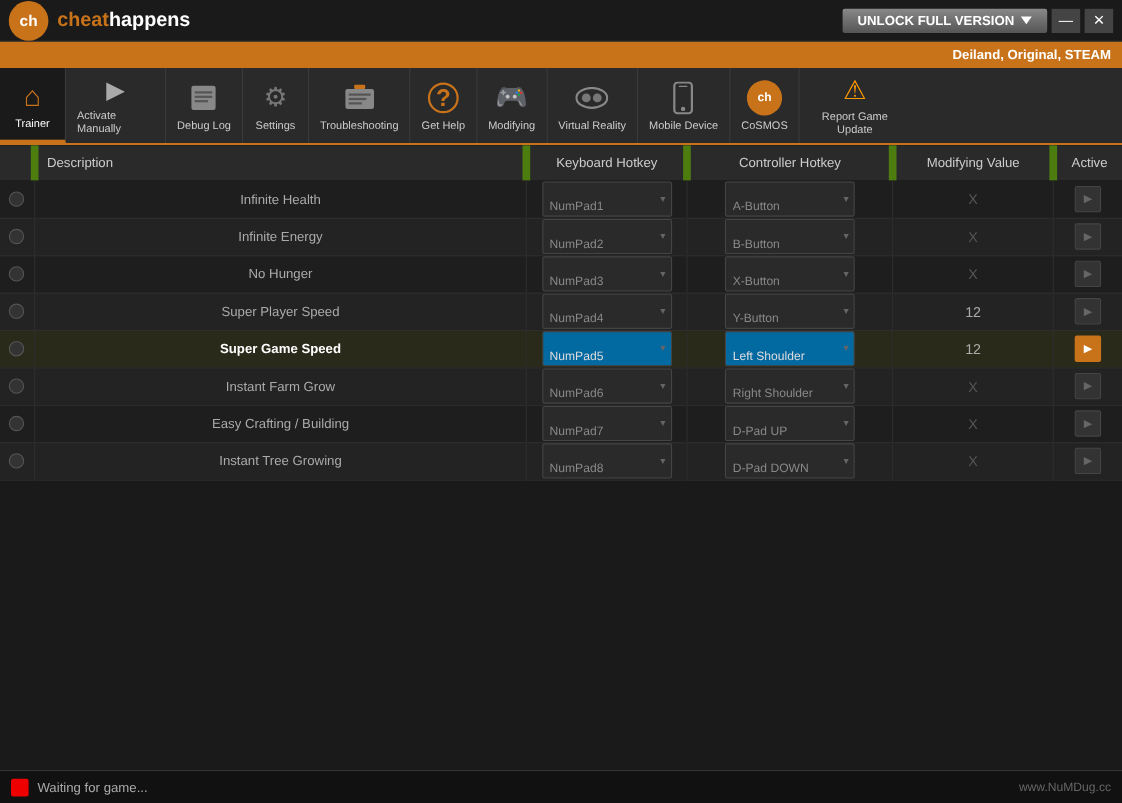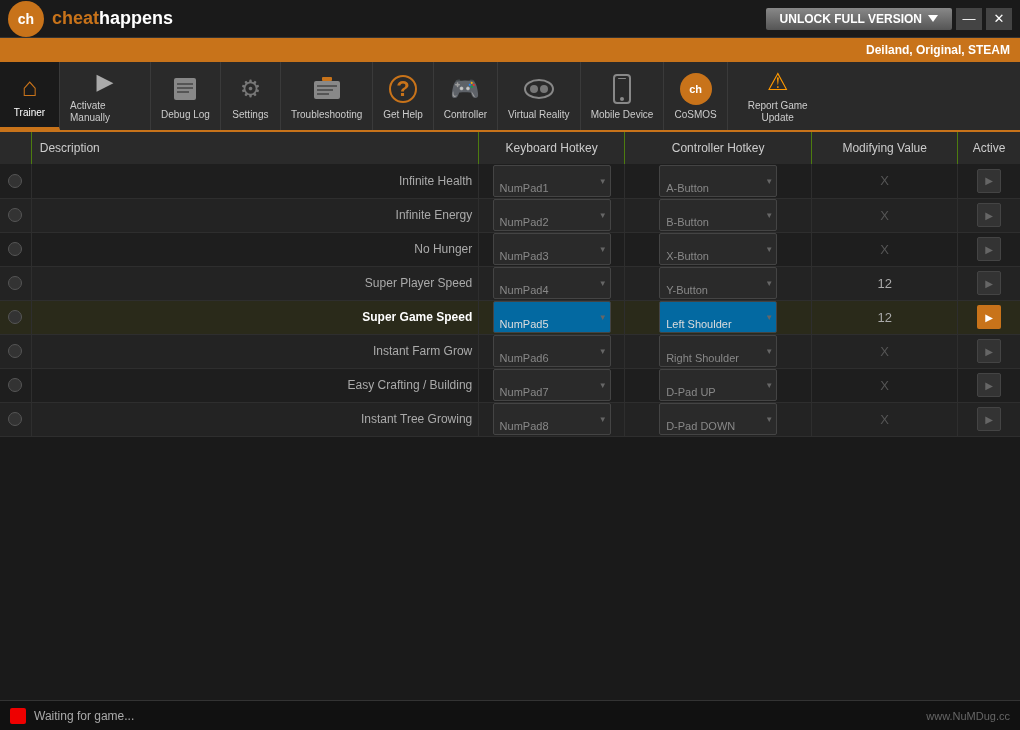--- a/index.html
+++ b/index.html
@@ -154,21 +154,21 @@
     }
     thead tr {
       background: #2a2a2a;
       height: 32px;
     }
     thead th {
       font-size: 12px;
       color: #ccc;
       font-weight: normal;
       text-align: center;
-      border-right: 1px solid #4d7c0f;
+      border-right: 7px solid #4d7c0f;
       padding: 0 8px;
     }
     thead th:first-child { width: 30px; }
     thead th:nth-child(2) { text-align: left; width: 430px; }
     thead th:nth-child(3) { width: 140px; }
     thead th:nth-child(4) { width: 180px; }
     thead th:nth-child(5) { width: 140px; }
     thead th:last-child { width: 60px; border-right: none; }
 
     tbody tr {
@@ -179,21 +179,21 @@
     tbody tr:nth-child(even) { background: #232323; }
     tbody tr.active-row { background: #2a2a1a; }
 
     tbody td {
       font-size: 12px;
       color: #999;
       text-align: center;
       padding: 0 6px;
       border-right: 1px solid #2e2e2e;
     }
-    tbody td:nth-child(2) { text-align: right; color: #aaa; }
+    tbody td:nth-child(2) { text-align: center; color: #aaa; }
     tbody tr.active-row td:nth-child(2) { color: white; font-weight: bold; }
     tbody td:last-child { border-right: none; }
 
     .circle-indicator {
       width: 14px;
       height: 14px;
       border-radius: 50%;
       background: #333;
       border: 1px solid #555;
       margin: auto;
@@ -387,21 +387,21 @@
     <div class="nav-icon">
       <span style="font-size:22px;color:#c8731a;border:2px solid #c8731a;border-radius:50%;width:28px;height:28px;display:flex;align-items:center;justify-content:center;font-weight:bold;">?</span>
     </div>
     <span class="nav-label">Get Help</span>
   </div>
 
   <div class="nav-item">
     <div class="nav-icon">
       <span style="font-size:24px;">🎮</span>
     </div>
-    <span class="nav-label">Controller</span>
+    <span class="nav-label">Modifying</span>
   </div>
 
   <div class="nav-item">
     <div class="nav-icon">
       <svg width="30" height="20" viewBox="0 0 30 20">
         <ellipse cx="15" cy="10" rx="14" ry="9" fill="none" stroke="#888" stroke-width="2"></ellipse>
         <circle cx="10" cy="10" r="4" fill="#777"></circle>
         <circle cx="20" cy="10" r="4" fill="#777"></circle>
       </svg>
     </div>

